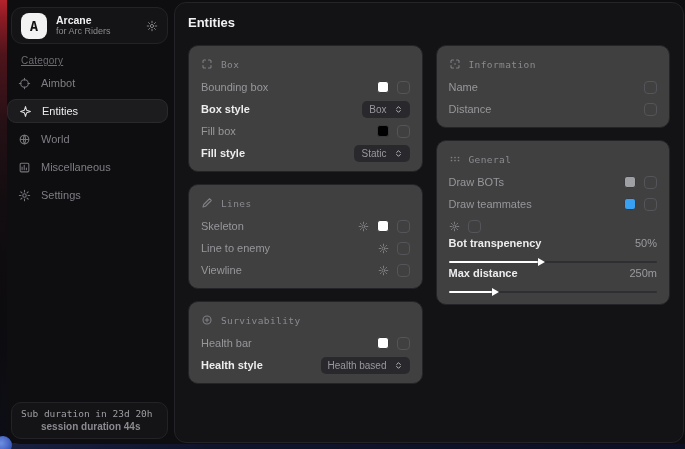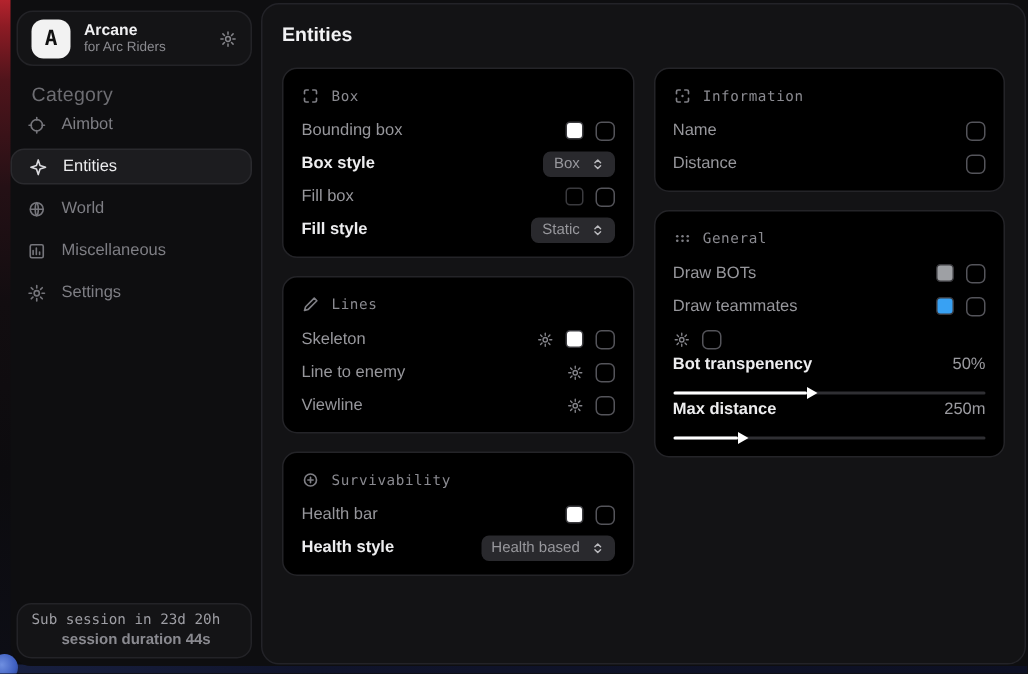--- a/index.html
+++ b/index.html
@@ -42,21 +42,21 @@
     color:#111; font-weight:700; font-size:14px;
     display:flex; align-items:center; justify-content:center;
     font-family:"DejaVu Sans Mono", monospace;
   }
   .logo-text { flex:1; line-height:1.15; }
   .logo-title { font-size:10.5px; font-weight:700; color:#f0f0f2; }
   .logo-sub   { font-size:9px; color:#8b8b90; }
   .logo-gear  { color:#85858a; display:flex; }
   .category {
     position:absolute; left:14px; top:55px;
-    font-size:13px; color:#6d6d72; letter-spacing:.2px;
+    font-size:10px; color:#6d6d72; letter-spacing:.2px;text-decoration:underline;
   }
   .nav { position:absolute; left:0; top:71px; width:161px; }
   .nav-item {
     height:24px; margin-bottom:4px; border-radius:9px;
     display:flex; align-items:center; gap:10px; padding:0 11px;
     font-size:11px; color:#7e7e84;
   }
   .nav-item .nicon { display:flex; color:#75757b; }
   .nav-item.selected {
     background:#1c1c1f; border:1px solid #2a2a2e; color:#ececee;
@@ -72,21 +72,21 @@
   
   .panel {
     position:absolute; left:167px; top:2px; width:510px; height:441px;
     background:#131315; border:1px solid #232328; border-radius:12px;
     padding:12px 13px;
   }
   .page-title { font-size:13px; font-weight:700; color:#f2f2f4; margin-bottom:15px; }
   .cols { display:flex; gap:13px; }
   .col { width:235px; display:flex; flex-direction:column; gap:12px; }
   .card {
-    background:#000000; border:1px solid #242428; border-radius:10px;
+    background:#404040; border:1px solid #242428; border-radius:10px;
     padding:8px 12px 7px;
   }
   .card-head {
     height:20px; margin-bottom:2px;
     display:flex; align-items:center; gap:8px;
     font-family:"DejaVu Sans Mono", monospace;
     font-size:9.5px; color:#8a8a90; letter-spacing:.4px;
   }
   .card-head .hicon { display:flex; color:#7f7f85; }
   .row { height:22px; display:flex; align-items:center; gap:8px; }
@@ -184,21 +184,21 @@
           <svg width="13" height="13" viewBox="0 0 24 24" fill="none" stroke="currentColor" stroke-width="2" stroke-linecap="round">
             <circle cx="12" cy="12" r="3.2"></circle>
             <path d="M12 2.5v3M12 18.5v3M2.5 12h3M18.5 12h3M5.2 5.2l2.1 2.1M16.7 16.7l2.1 2.1M18.8 5.2l-2.1 2.1M7.3 16.7l-2.1 2.1"></path>
           </svg>
         </span>
         <span>Settings</span>
       </div>
     </div>
 
     <div class="sub-card">
-      <div class="sub-line1">Sub session in 23d 20h</div>
+      <div class="sub-line1">Sub duration in 23d 20h</div>
       <div class="sub-line2">session duration 44s</div>
     </div>
   </div>
 
   <div class="panel">
     <div class="page-title">Entities</div>
 
     <div class="cols">
 
       <div class="col">

